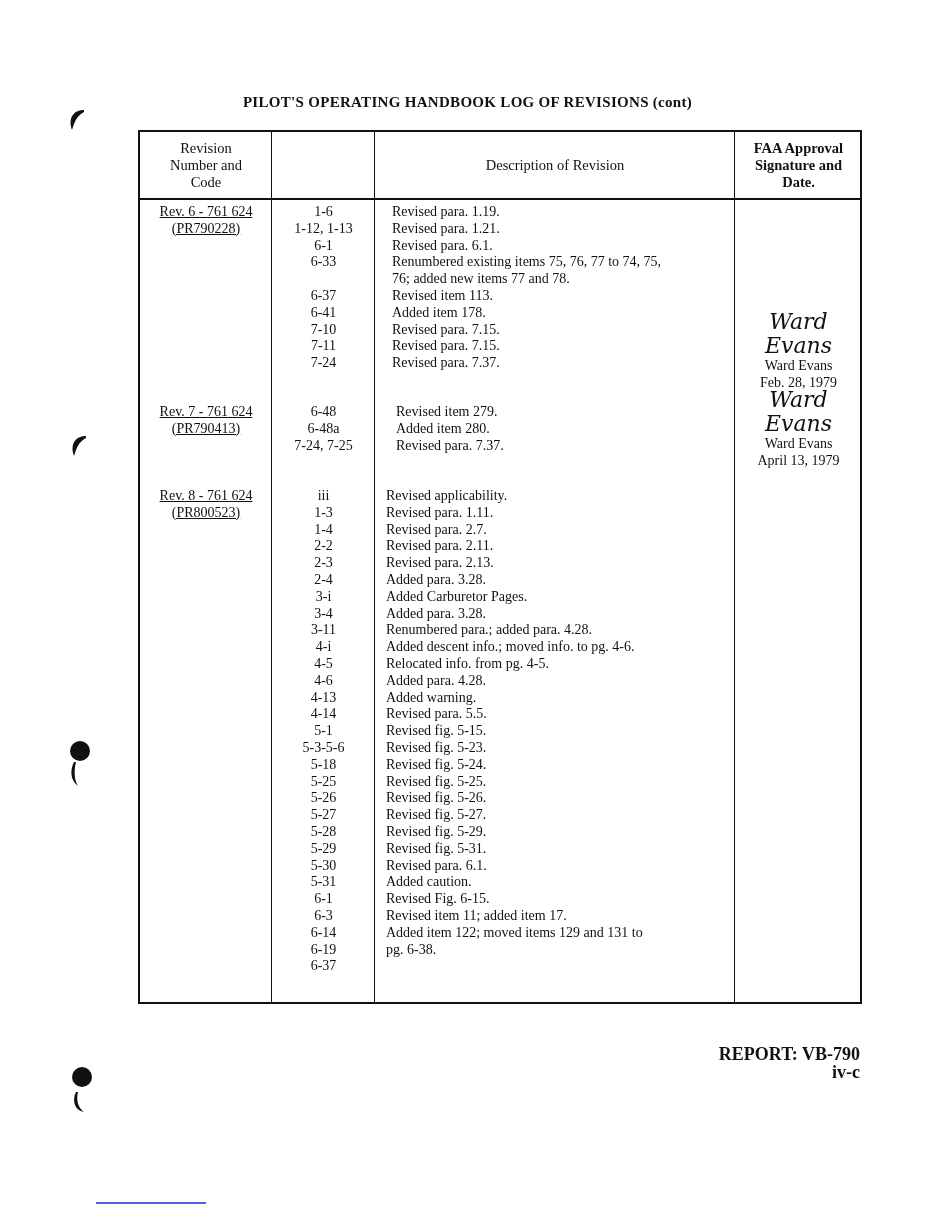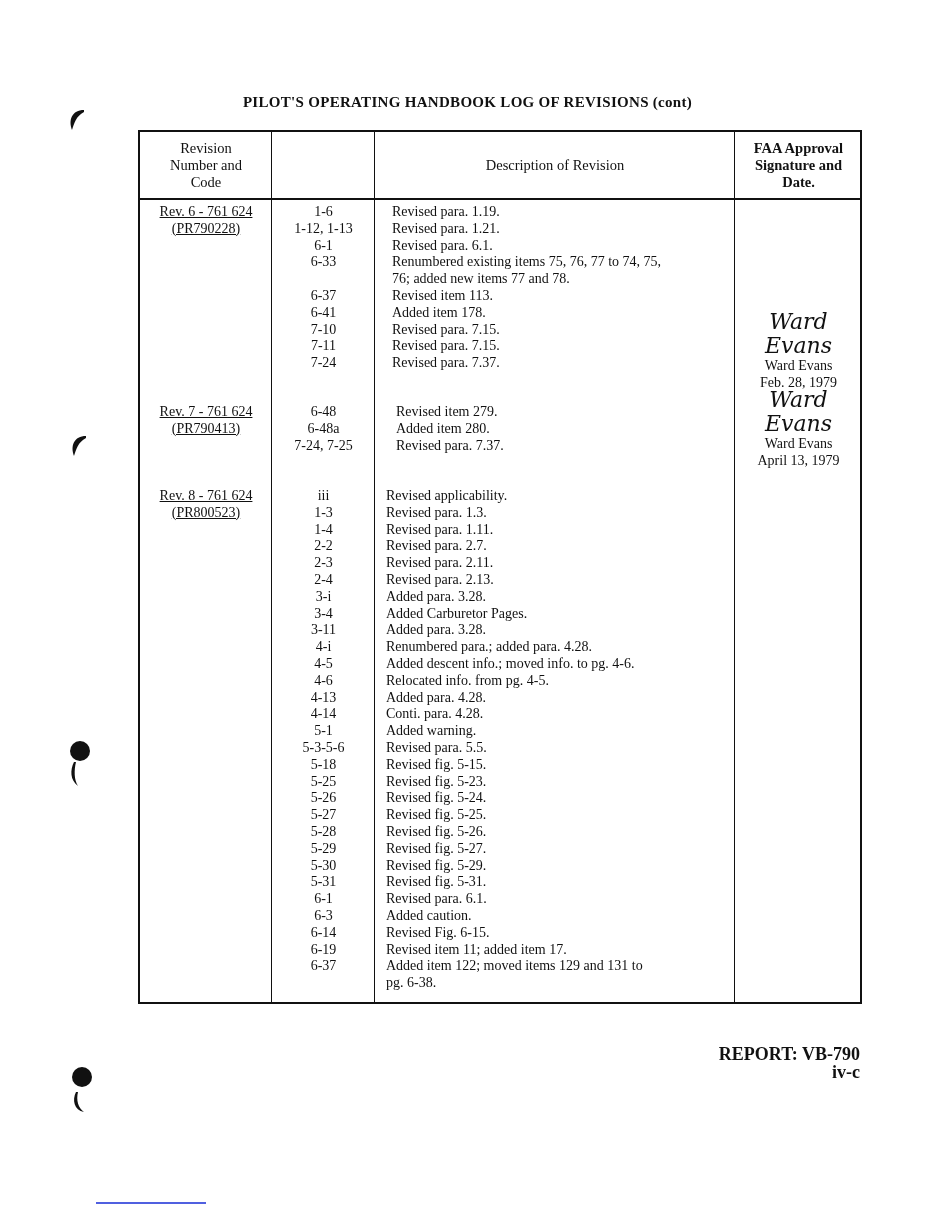--- a/index.html
+++ b/index.html
@@ -146,33 +146,31 @@
     <div class="line">5-31</div>
     <div class="line">6-1</div>
     <div class="line">6-3</div>
     <div class="line">6-14</div>
     <div class="line">6-19</div>
     <div class="line">6-37</div>
     <div class="line"></div>
   </div>
   <div class="cell desc" style="top:356px; left:246px">
     <div class="line">Revised applicability.</div>
-    <div class="line">Revised para. 1.3.</div>
     <div class="line">Revised para. 1.11.</div>
     <div class="line">Revised para. 2.7.</div>
     <div class="line">Revised para. 2.11.</div>
     <div class="line">Revised para. 2.13.</div>
     <div class="line">Added para. 3.28.</div>
     <div class="line">Added Carburetor Pages.</div>
     <div class="line">Added para. 3.28.</div>
     <div class="line">Renumbered para.; added para. 4.28.</div>
     <div class="line">Added descent info.; moved info. to pg. 4-6.</div>
     <div class="line">Relocated info. from pg. 4-5.</div>
     <div class="line">Added para. 4.28.</div>
-    <div class="line">Conti. para. 4.28.</div>
     <div class="line">Added warning.</div>
     <div class="line">Revised para. 5.5.</div>
     <div class="line">Revised fig. 5-15.</div>
     <div class="line">Revised fig. 5-23.</div>
     <div class="line">Revised fig. 5-24.</div>
     <div class="line">Revised fig. 5-25.</div>
     <div class="line">Revised fig. 5-26.</div>
     <div class="line">Revised fig. 5-27.</div>
     <div class="line">Revised fig. 5-29.</div>
     <div class="line">Revised fig. 5-31.</div>

